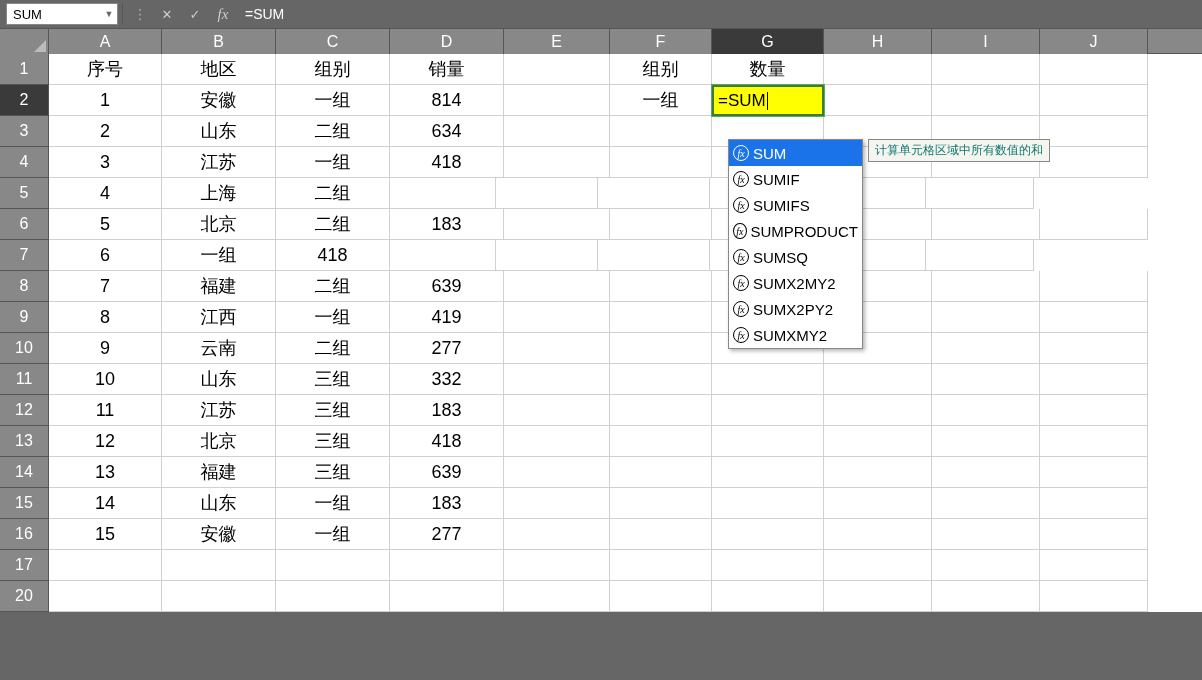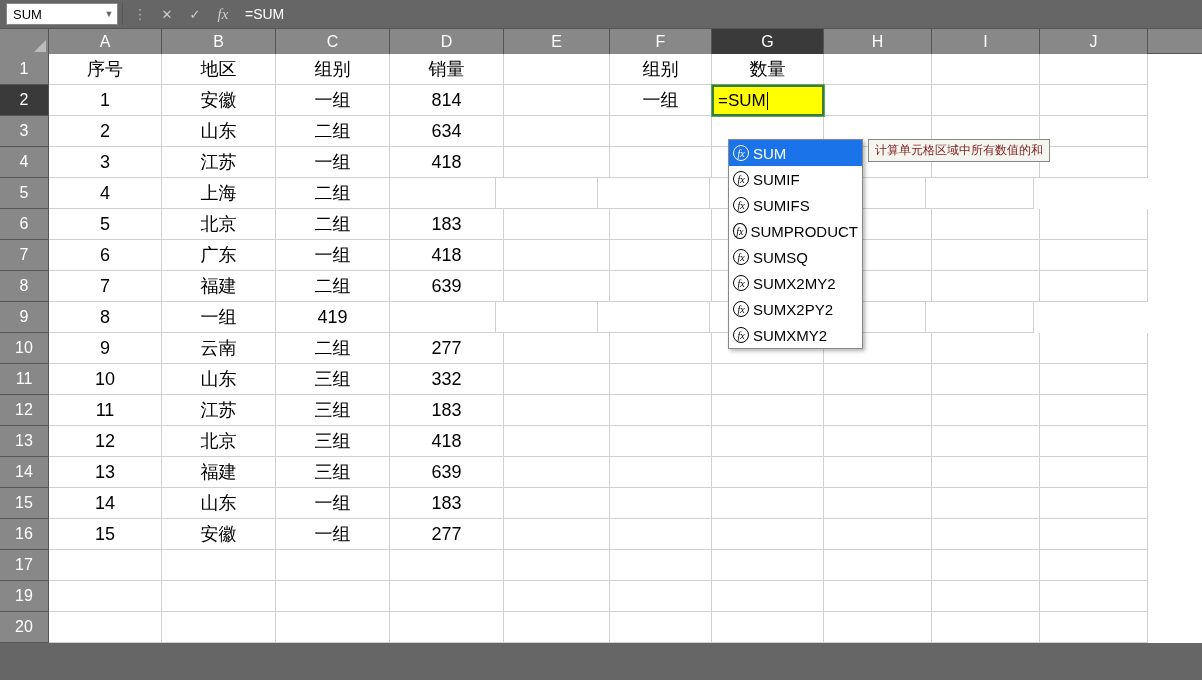--- a/index.html
+++ b/index.html
@@ -37,21 +37,21 @@
 .editing .cursor { width: 1px; height: 18px; background: #000; margin-left: 1px; }
 
 
 .intellisense { position: absolute; left: 728px; top: 139px; width: 135px; background: #fff; border: 1px solid #888; box-shadow: 2px 2px 4px rgba(0,0,0,0.3); z-index: 10; }
 .intell-item { height: 26px; display: flex; align-items: center; padding: 0 4px; font-size: 15px; font-family: Arial; color: #000; cursor: pointer; }
 .intell-item.selected { background: #1a73e8; color: #fff; }
 .intell-icon { width: 16px; height: 16px; border: 1px solid currentColor; border-radius: 50%; display: flex; align-items: center; justify-content: center; font-size: 10px; font-style: italic; margin-right: 4px; font-family: "Times New Roman"; }
 .intell-item.selected .intell-icon { border-color: #fff; }
 
 
-.tooltip { position: absolute; left: 868px; top: 139px; background: #f5f5f0; border: 1px solid #888; padding: 2px 6px; font-size: 12px; color: #7f1d1d; z-index: 10; white-space: nowrap; }
+.tooltip { position: absolute; left: 868px; top: 139px; background: #f5f5f0; border: 1px solid #888; padding: 2px 6px; font-size: 12px; color: #0f766e; z-index: 10; white-space: nowrap; }
 
 
 .wA { width: 113px; } .wB { width: 114px; } .wC { width: 114px; } .wD { width: 114px; }
 .wE { width: 106px; } .wF { width: 102px; } .wG { width: 112px; } .wH { width: 108px; }
 .wI { width: 108px; } .wJ { width: 108px; }
 </style>
 </head>
 <body>
 
 <div class="formula-bar">
@@ -160,21 +160,20 @@
       <div class="cell wE"></div>
       <div class="cell wF"></div>
       <div class="cell wG"></div>
       <div class="cell wH"></div>
       <div class="cell wI"></div>
       <div class="cell wJ"></div>
     </div>
     <div class="row">
       <div class="row-h">7</div>
       <div class="cell wA num">6</div>
-      <div class="cell wB">广东</div>
       <div class="cell wC">一组</div>
       <div class="cell wD num">418</div>
       <div class="cell wE"></div>
       <div class="cell wF"></div>
       <div class="cell wG"></div>
       <div class="cell wH"></div>
       <div class="cell wI"></div>
       <div class="cell wJ"></div>
     </div>
     <div class="row">
@@ -186,20 +185,21 @@
       <div class="cell wE"></div>
       <div class="cell wF"></div>
       <div class="cell wG"></div>
       <div class="cell wH"></div>
       <div class="cell wI"></div>
       <div class="cell wJ"></div>
     </div>
     <div class="row">
       <div class="row-h">9</div>
       <div class="cell wA num">8</div>
+      <div class="cell wB">江西</div>
       <div class="cell wC">一组</div>
       <div class="cell wD num">419</div>
       <div class="cell wE"></div>
       <div class="cell wF"></div>
       <div class="cell wG"></div>
       <div class="cell wH"></div>
       <div class="cell wI"></div>
       <div class="cell wJ"></div>
     </div>
     <div class="row">
@@ -300,33 +300,20 @@
       <div class="cell wC"></div>
       <div class="cell wD"></div>
       <div class="cell wE"></div>
       <div class="cell wF"></div>
       <div class="cell wG"></div>
       <div class="cell wH"></div>
       <div class="cell wI"></div>
       <div class="cell wJ"></div>
     </div>
     <div class="row">
-      <div class="row-h">19</div>
-      <div class="cell wA"></div>
-      <div class="cell wB"></div>
-      <div class="cell wC"></div>
-      <div class="cell wD"></div>
-      <div class="cell wE"></div>
-      <div class="cell wF"></div>
-      <div class="cell wG"></div>
-      <div class="cell wH"></div>
-      <div class="cell wI"></div>
-      <div class="cell wJ"></div>
-    </div>
-    <div class="row">
       <div class="row-h">20</div>
       <div class="cell wA"></div>
       <div class="cell wB"></div>
       <div class="cell wC"></div>
       <div class="cell wD"></div>
       <div class="cell wE"></div>
       <div class="cell wF"></div>
       <div class="cell wG"></div>
       <div class="cell wH"></div>
       <div class="cell wI"></div>

